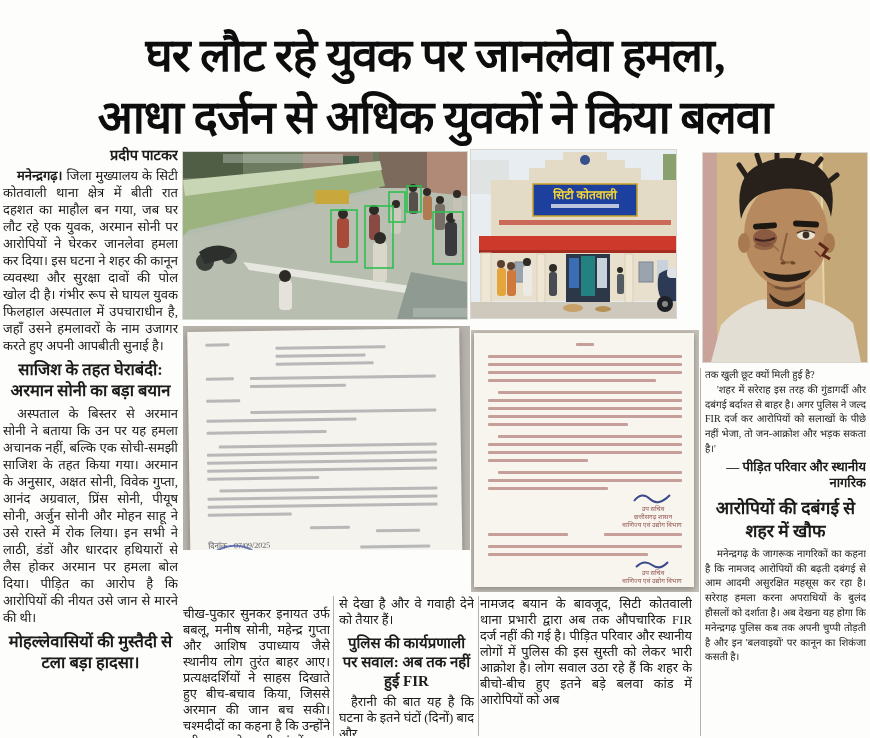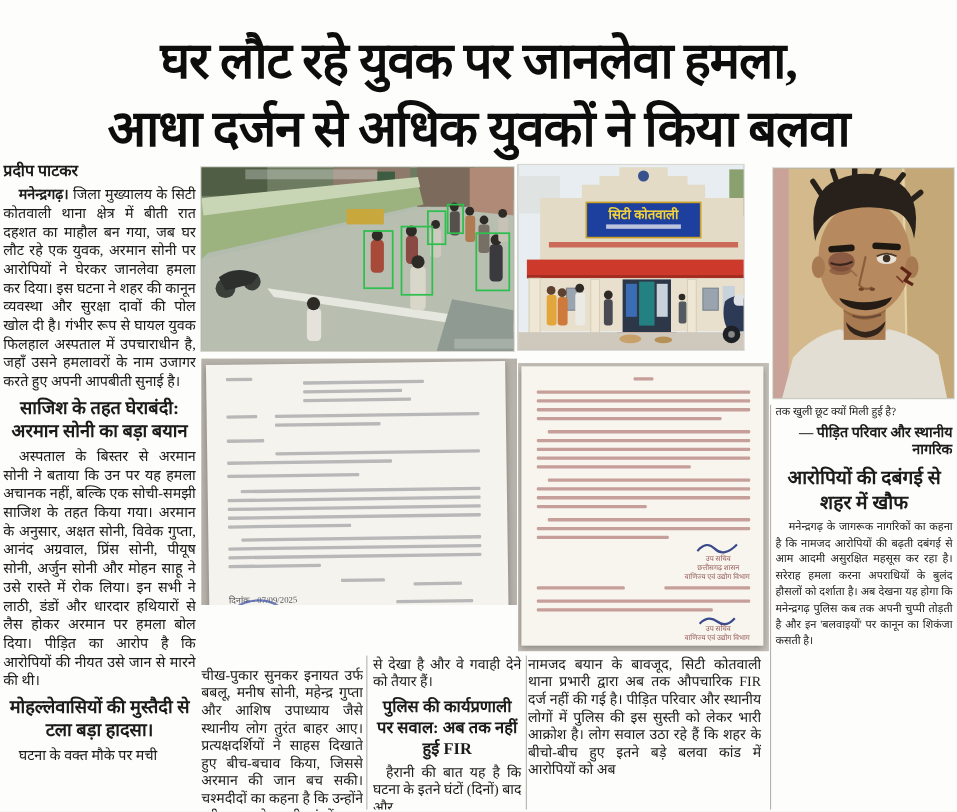--- a/index.html
+++ b/index.html
@@ -6,21 +6,21 @@
   .news{position:relative;width:870px;height:738px;background:#fdfdfb;overflow:hidden;
         font-family:"Liberation Serif","DejaVu Sans",serif;color:#1b1b1b;margin:0 auto;}
   .abs{position:absolute;}
   
   .headline{left:0;top:6px;width:870px;text-align:center;font-weight:800;color:#0d0d0d;
             line-height:60px;font-size:46px;letter-spacing:-1px;margin-top:18px;}
   
   .col{overflow:hidden;}
   .para{font-size:13px;line-height:17px;text-align:justify;margin:0 0 2px 0;text-indent:14px;}
   .lead{font-weight:bold;margin-top:36px;}
-  .byline{font-weight:bold;text-align:left;font-size:14.5px;margin:0 0 3px 0;}
+  .byline{font-weight:bold;text-align:right;font-size:14.5px;margin:0 0 3px 0;}
   .subhead{font-weight:bold;text-align:center;font-size:16.5px;line-height:21px;margin:5px 0 4px 0;text-indent:0;}
   .vrule{width:1px;background:#b5b2ac;}
   
   .photo{background:#9aa79a;overflow:hidden;box-shadow:0 0 0 1px #d8d6d0;}
   
   .docwrap{overflow:hidden;}
   .paper{position:absolute;background:#f5f3ee;box-shadow:0 2px 6px rgba(60,60,60,.45);}
   .bar{position:absolute;height:3px;border-radius:1px;background:#87878d;opacity:.55;}
   .bar.pk{background:#b5807d;opacity:.75;}
   .doc-small{position:absolute;font-size:8px;line-height:10px;color:#44444a;opacity:.9;}
@@ -41,21 +41,20 @@
 
   <div class="abs headline" style="top:8px;">घर लौट रहे युवक पर जानलेवा हमला,</div>
   <div class="abs headline" style="top:70px;">आधा दर्जन से अधिक युवकों ने किया बलवा</div>
 
   <div class="abs col" style="left:3px;top:144px;width:175px;height:592px;">
     <p class="byline">प्रदीप पाटकर</p>
     <p class="para"><span class="lead">मनेन्द्रगढ़।</span><span> जिला मुख्यालय के सिटी कोतवाली थाना क्षेत्र में बीती रात दहशत का माहौल बन गया, जब घर लौट रहे एक युवक, अरमान सोनी पर आरोपियों ने घेरकर जानलेवा हमला कर दिया। इस घटना ने शहर की कानून व्यवस्था और सुरक्षा दावों की पोल खोल दी है। गंभीर रूप से घायल युवक फिलहाल अस्पताल में उपचाराधीन है, जहाँ उसने हमलावरों के नाम उजागर करते हुए अपनी आपबीती सुनाई है।</span></p>
     <p class="subhead">साजिश के तहत घेराबंदी: अरमान सोनी का बड़ा बयान</p>
     <p class="para">अस्पताल के बिस्तर से अरमान सोनी ने बताया कि उन पर यह हमला अचानक नहीं, बल्कि एक सोची-समझी साजिश के तहत किया गया। अरमान के अनुसार, अक्षत सोनी, विवेक गुप्ता, आनंद अग्रवाल, प्रिंस सोनी, पीयूष सोनी, अर्जुन सोनी और मोहन साहू ने उसे रास्ते में रोक लिया। इन सभी ने लाठी, डंडों और धारदार हथियारों से लैस होकर अरमान पर हमला बोल दिया। पीड़ित का आरोप है कि आरोपियों की नीयत उसे जान से मारने की थी।</p>
     <p class="subhead">मोहल्लेवासियों की मुस्तैदी से टला बड़ा हादसा।</p>
-    <p class="para">घटना के वक्त मौके पर मची</p>
   </div>
 
   <div class="abs photo" style="left:183px;top:152px;width:284px;height:167px;">
     <svg width="284" height="167" viewBox="0 0 284 167">
       <rect width="284" height="167" fill="#b3bcae"></rect>
       <rect width="284" height="30" fill="#6d7c60"></rect>
       <rect x="120" y="0" width="70" height="28" fill="#8d7a6b"></rect>
       <rect x="160" y="4" width="16" height="24" fill="#3d5c41"></rect>
       <rect x="196" y="0" width="52" height="36" fill="#7c6b5d"></rect>
       <rect x="244" y="0" width="40" height="44" fill="#b08a76"></rect>
@@ -292,18 +291,19 @@
     <p class="bt" style="text-indent:12px;">हैरानी की बात यह है कि घटना के इतने घंटों (दिनों) बाद और</p>
   </div>
   <div class="abs vrule" style="left:478px;top:596px;height:140px;"></div>
   <div class="abs col" style="left:480px;top:596px;width:212px;height:140px;">
     <p class="bt">नामजद बयान के बावजूद, सिटी कोतवाली थाना प्रभारी द्वारा अब तक औपचारिक FIR दर्ज नहीं की गई है। पीड़ित परिवार और स्थानीय लोगों में पुलिस की इस सुस्ती को लेकर भारी आक्रोश है। लोग सवाल उठा रहे हैं कि शहर के बीचो-बीच हुए इतने बड़े बलवा कांड में आरोपियों को अब</p>
   </div>
 
   <div class="abs vrule" style="left:700px;top:368px;height:368px;"></div>
   <div class="abs col" style="left:705px;top:368px;width:161px;height:368px;">
     <p class="rc-text">तक खुली छूट क्यों मिली हुई है?</p>
+    <p class="rc-text" style="text-indent:12px;">'शहर में सरेराह इस तरह की गुंडागर्दी और दबंगई बर्दाश्त से बाहर है। अगर पुलिस ने जल्द FIR दर्ज कर आरोपियों को सलाखों के पीछे नहीं भेजा, तो जन-आक्रोश और भड़क सकता है।'</p>
     <p class="rc-attr">— पीड़ित परिवार और स्थानीय नागरिक</p>
     <p class="rc-sub">आरोपियों की दबंगई से शहर में खौफ</p>
     <p class="rc-text" style="text-indent:12px;">मनेन्द्रगढ़ के जागरूक नागरिकों का कहना है कि नामजद आरोपियों की बढ़ती दबंगई से आम आदमी असुरक्षित महसूस कर रहा है। सरेराह हमला करना अपराधियों के बुलंद हौसलों को दर्शाता है। अब देखना यह होगा कि मनेन्द्रगढ़ पुलिस कब तक अपनी चुप्पी तोड़ती है और इन 'बलवाइयों' पर कानून का शिकंजा कसती है।</p>
   </div>
 
 </div>
 
 </body></html>

